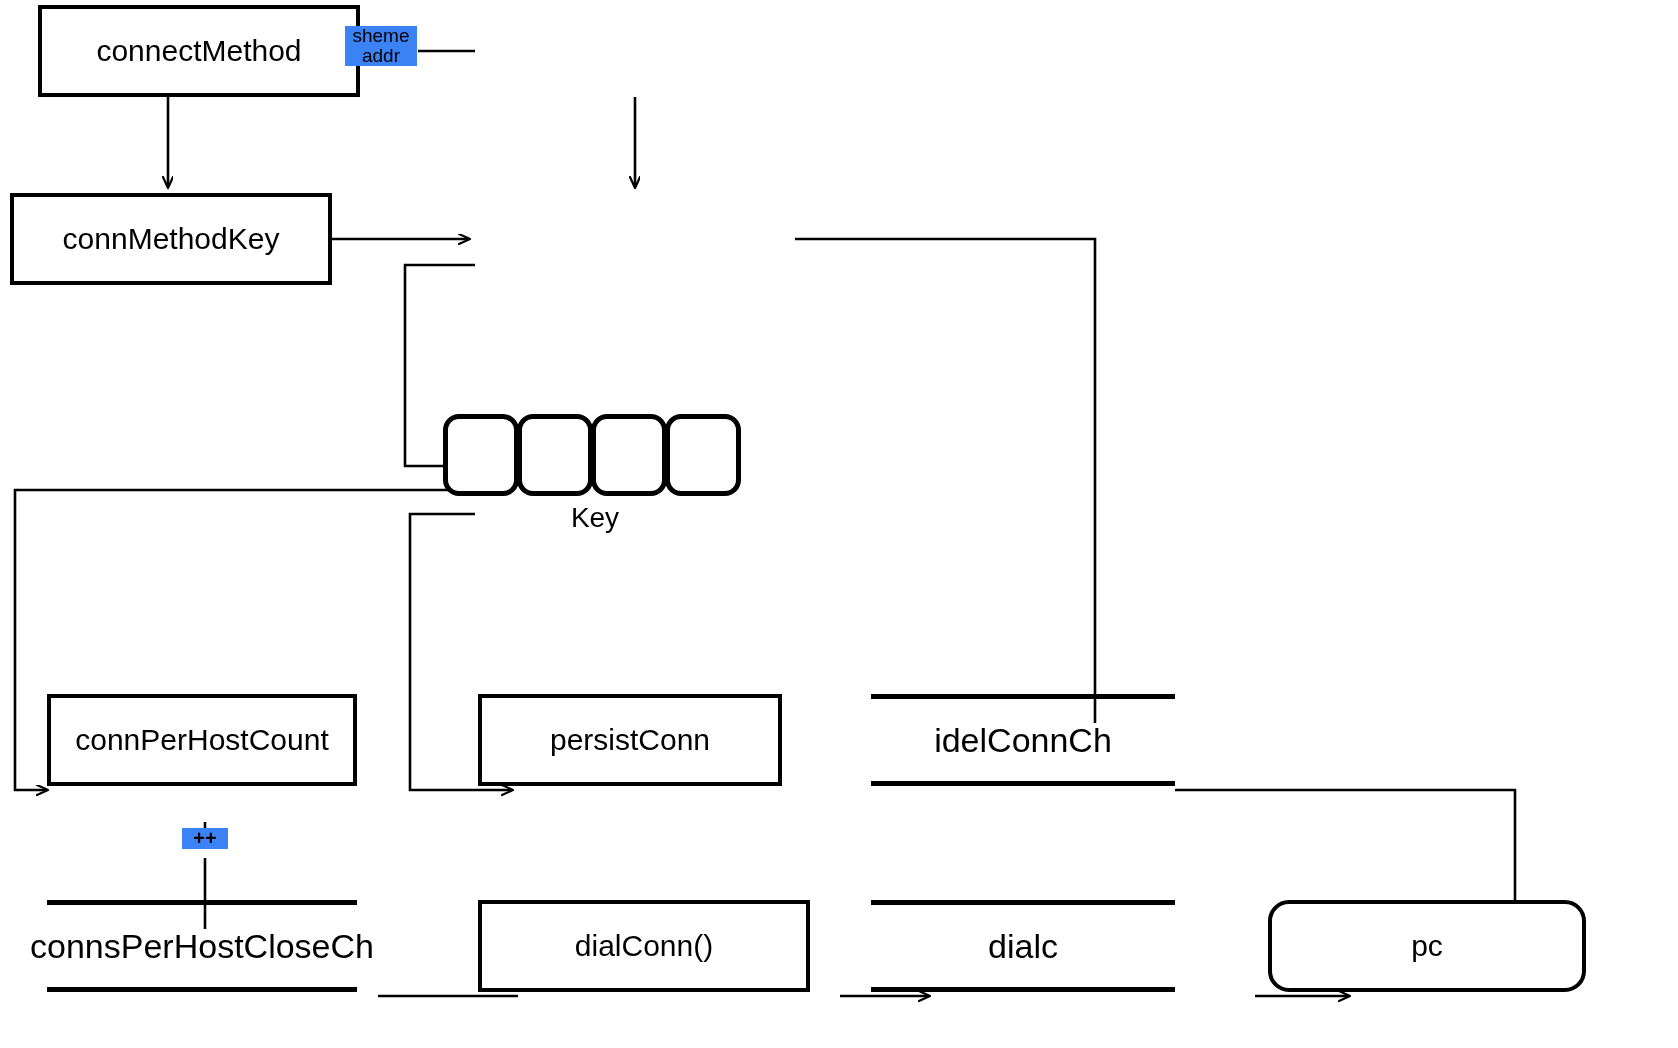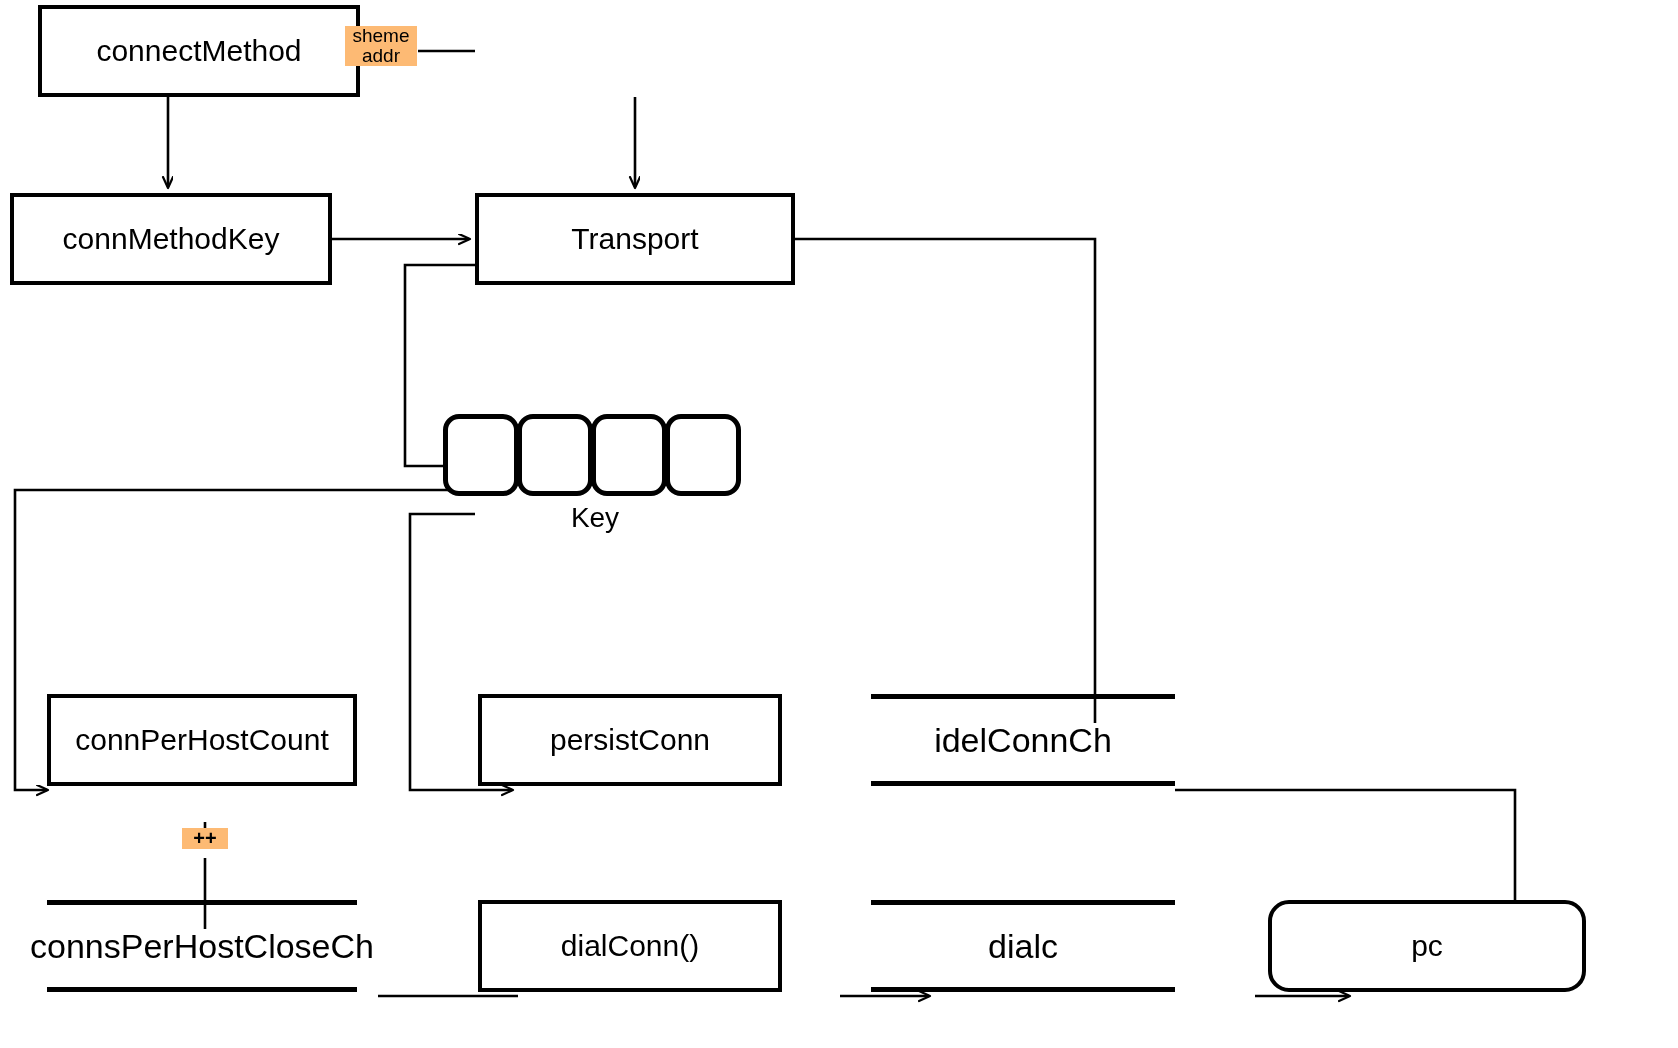--- a/index.html
+++ b/index.html
@@ -83,21 +83,21 @@
   }
   
   .edge-label {
     position: absolute;
     font-family: "Liberation Sans", sans-serif;
     font-size: 19px;
     color: #000000;
     line-height: 1.05;
     text-align: center;
     white-space: pre-line;
-    background: #fdba74;
+    background: #3b82f6;
   }
   .edge-label.small {
     font-size: 20px;
     font-weight: bold;
   }
 </style>
 </head>
 <body>
 
 <div id="diagram-canvas">
@@ -145,23 +145,20 @@
   </div>
 
 
   <div class="edge-label" style="left:345px; top:26px; width:72px;">sheme
 addr</div>
 
   <div class="node-box" style="left:10px; top:193px; width:322px; height:92px;">
     <span class="node-label">connMethodKey</span>
   </div>
 
-  <div class="node-box" style="left:475px; top:193px; width:320px; height:92px;">
-    <span class="node-label">Transport</span>
-  </div>
 
   <div class="node-key" style="left:443px; top:414px; width:304px; height:82px;">
     <div class="key-cell" style="width:76px; height:82px;"></div>
     <div class="key-cell" style="width:76px; height:82px;"></div>
     <div class="key-cell" style="width:76px; height:82px;"></div>
     <div class="key-cell" style="width:76px; height:82px;"></div>
   </div>
   <div class="node-key-label" style="left:443px; top:504px; width:304px;">Key</div>
 
   <div class="node-box" style="left:47px; top:694px; width:310px; height:92px;">
@@ -175,21 +172,21 @@
   <div class="node-chan" style="left:871px; top:694px; width:304px; height:92px;">
     <span class="node-label">idelConnCh</span>
   </div>
 
   <div class="edge-label small" style="left:182px; top:828px; width:46px;">++</div>
 
   <div class="node-chan" style="left:47px; top:900px; width:310px; height:92px;text-align:right;">
     <span class="node-label">connsPerHostCloseCh</span>
   </div>
 
-  <div class="node-box" style="left:478px; top:900px; width:304px; height:92px;">
+  <div class="node-box" style="left:478px; top:900px; width:332px; height:92px;">
     <span class="node-label">dialConn()</span>
   </div>
 
   <div class="node-chan" style="left:871px; top:900px; width:304px; height:92px;">
     <span class="node-label">dialc</span>
   </div>
 
   <div class="node-box" style="left:1268px; top:900px; width:318px; height:92px;border-radius:21px;">
     <span class="node-label">pc</span>
   </div>

